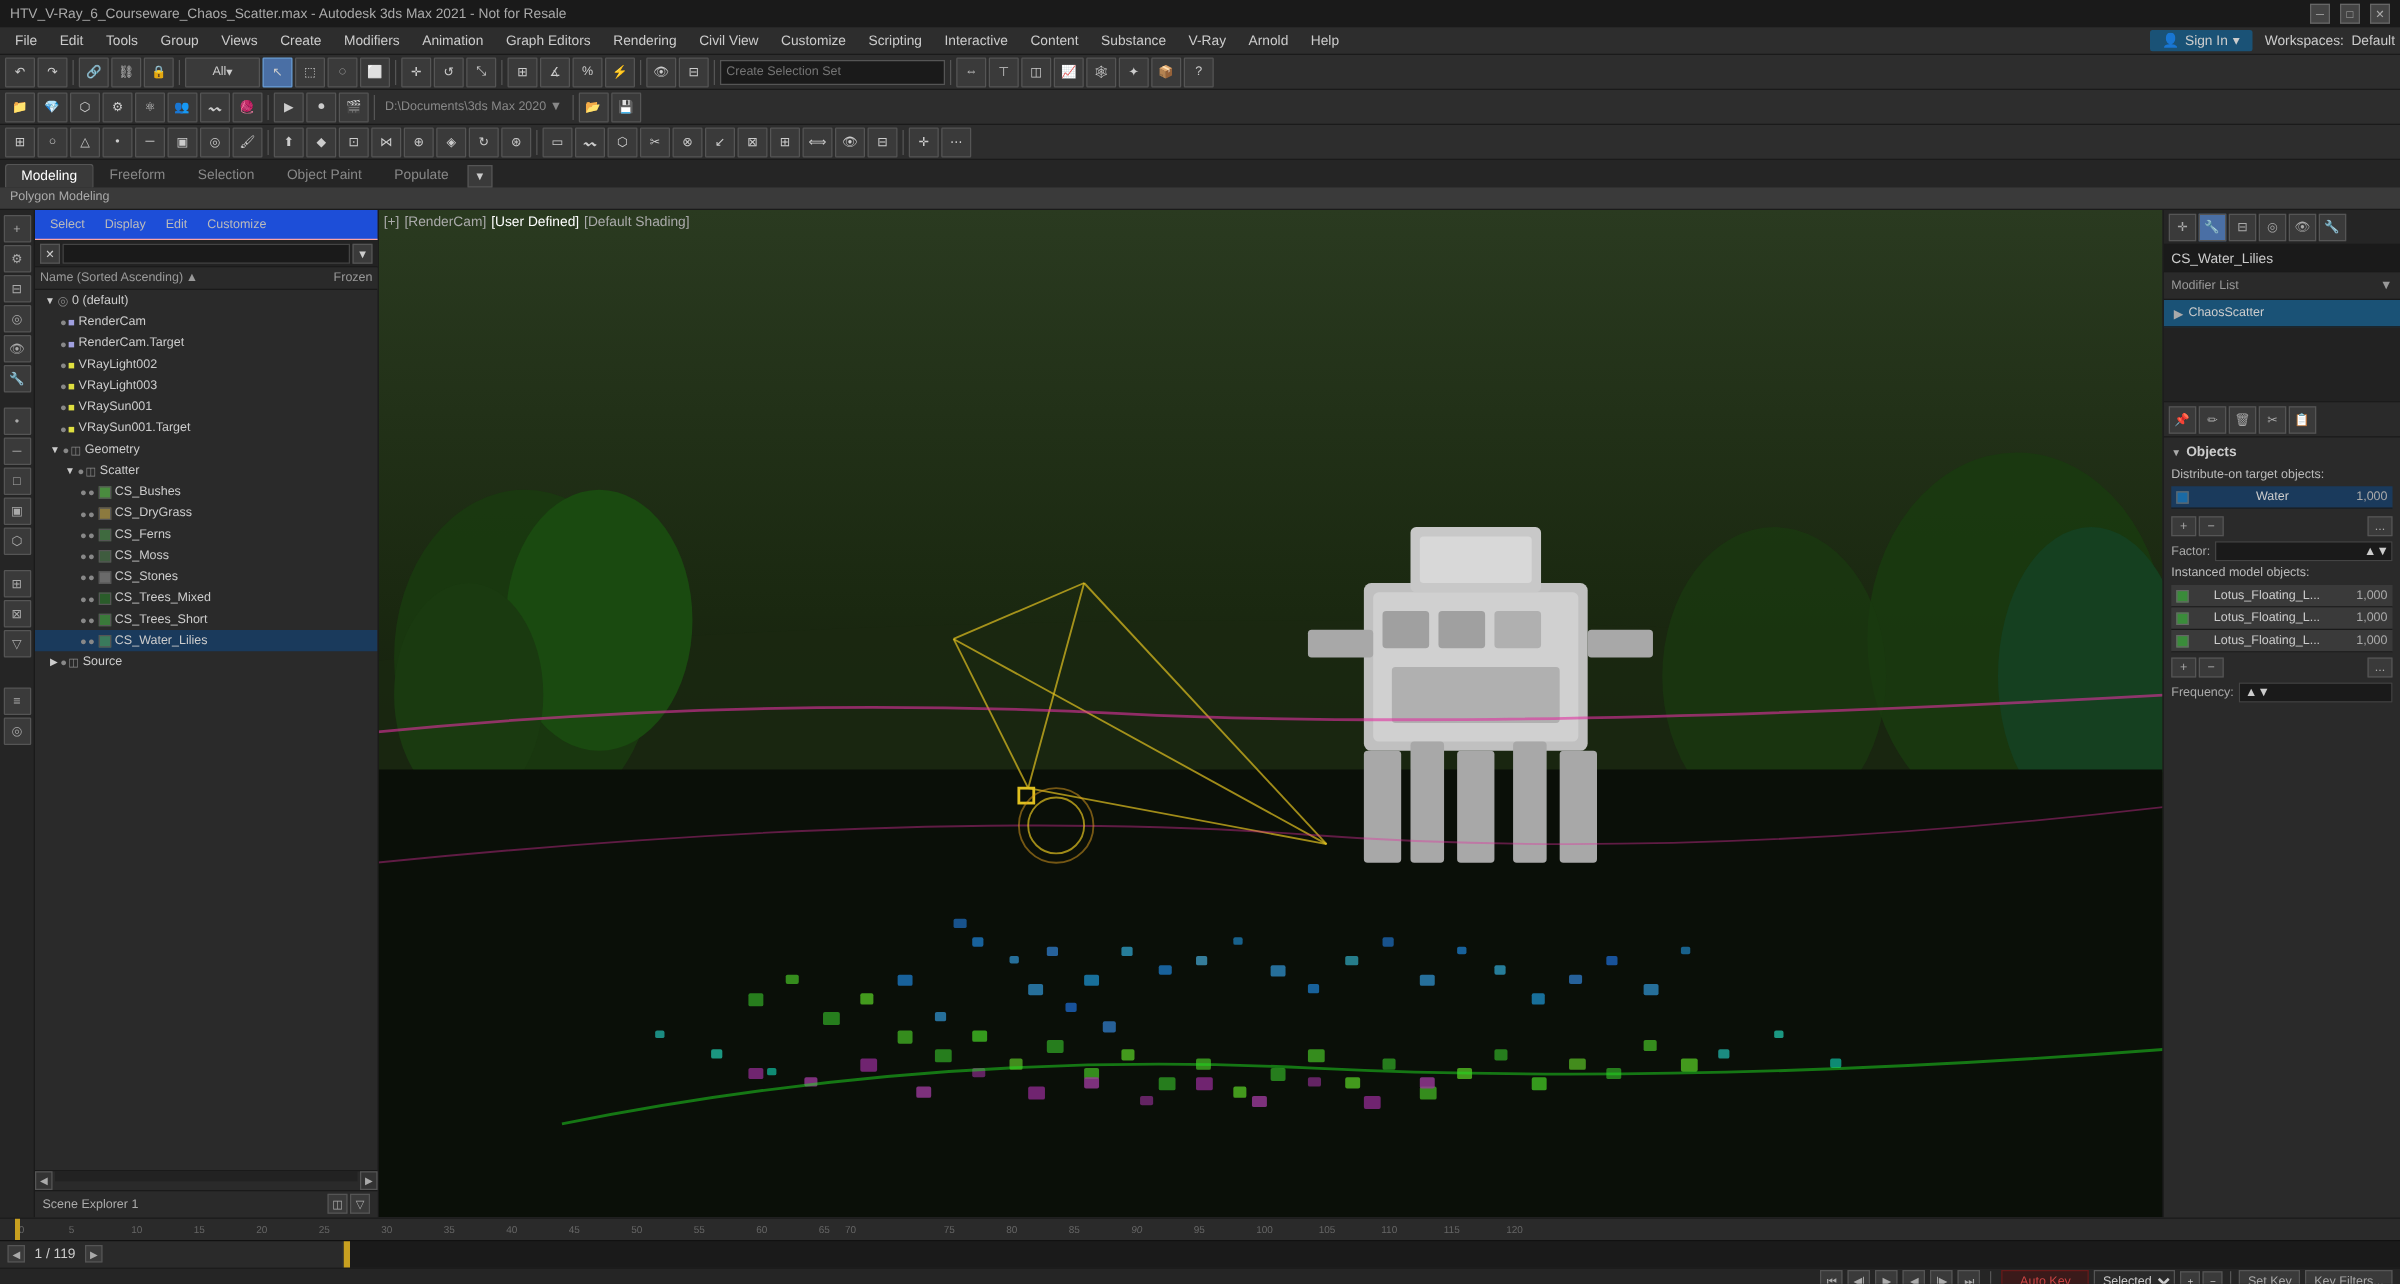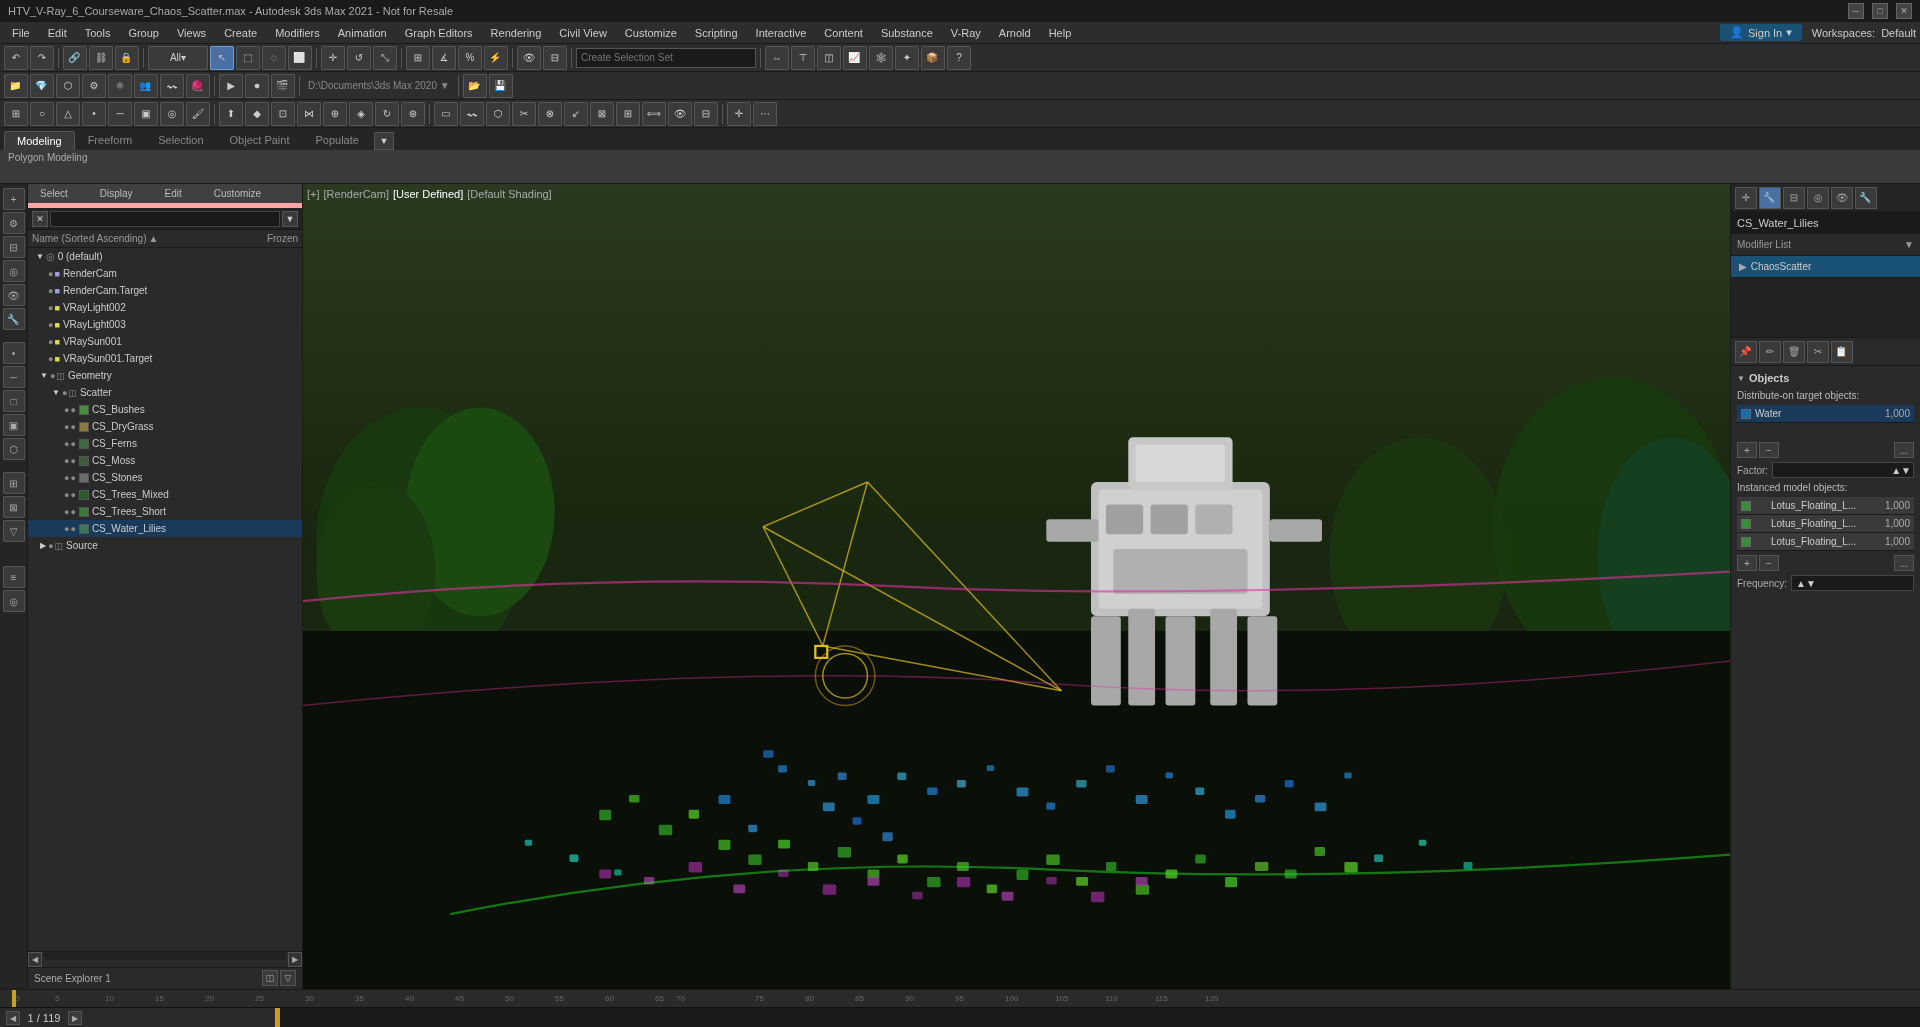--- a/index.html
+++ b/index.html
@@ -51,32 +51,32 @@
     #mode-tabs {
       height: 22px; background: #252525; display: flex; align-items: flex-end; padding: 0 4px;
     }
     .mode-tab {
       padding: 3px 12px; cursor: pointer; font-size: 11px; border-top-left-radius: 3px;
       border-top-right-radius: 3px; border: 1px solid transparent;
     }
     .mode-tab.active { background: #3a3a3a; border-color: #555; border-bottom: none; color: #fff; }
     .mode-tab:not(.active) { color: #888; }
     #polygon-modeling-bar {
-      height: 34px; background: #3a3a3a; padding: 2px 8px; font-size: 10px; color: #aaa;
+      height: 18px; background: #3a3a3a; padding: 2px 8px; font-size: 10px; color: #aaa;
       border-bottom: 1px solid #1a1a1a;
     }
 
     
     #left-sidebar {
       width: 275px; background: #2a2a2a; border-right: 1px solid #1a1a1a;
       display: flex; flex-direction: column; flex-shrink: 0;
     }
     #scene-explorer-header {
-      height: 24px; background: #404040; display: flex; align-items: center;
-      padding: 0 6px; gap: 20px; border-bottom: 5px solid #fca5a5;
+      height: 24px; background: #1d4ed8; display: flex; align-items: center;
+      padding: 0 6px; gap: 4px; border-bottom: 1px solid #fca5a5;
     }
     .se-tab { padding: 1px 6px; cursor: pointer; font-size: 10px; color: #bbb; }
     #search-bar {
       height: 22px; background: #222; display: flex; align-items: center;
       padding: 0 4px; gap: 2px; border-bottom: 1px solid #1a1a1a;
     }
     #search-input {
       flex: 1; background: #1a1a1a; border: 1px solid #444; color: #ccc; 
       height: 16px; padding: 0 4px; font-size: 10px;
     }
@@ -166,21 +166,21 @@
       font-size: 10px; color: #aaa; }
 
     #objects-section { padding: 6px; flex: 1; overflow: hidden; }
     .section-header { 
       display: flex; align-items: center; gap: 4px; margin-bottom: 6px;
       font-size: 11px; color: #ccc; font-weight: bold;
     }
     .section-arrow { color: #aaa; font-size: 8px; cursor: pointer; }
     .section-label-text { font-size: 10px; color: #bbb; margin-bottom: 4px; }
     
-    #distribute-list { margin-bottom: 19px; }
+    #distribute-list { margin-bottom: 6px; text-align: center; }
     .dist-item {
       height: 18px; display: flex; align-items: center; padding: 0 4px; gap: 4px;
       background: #1a3a5c; border-bottom: 1px solid #1a1a1a; font-size: 10px;
     }
     .dist-color { width: 10px; height: 10px; border: 1px solid #666; flex-shrink: 0; }
     .dist-name { flex: 1; color: #ccc; }
     .dist-value { color: #aaa; }
 
     .add-remove-row {
       display: flex; align-items: center; gap: 2px; margin: 4px 0;

